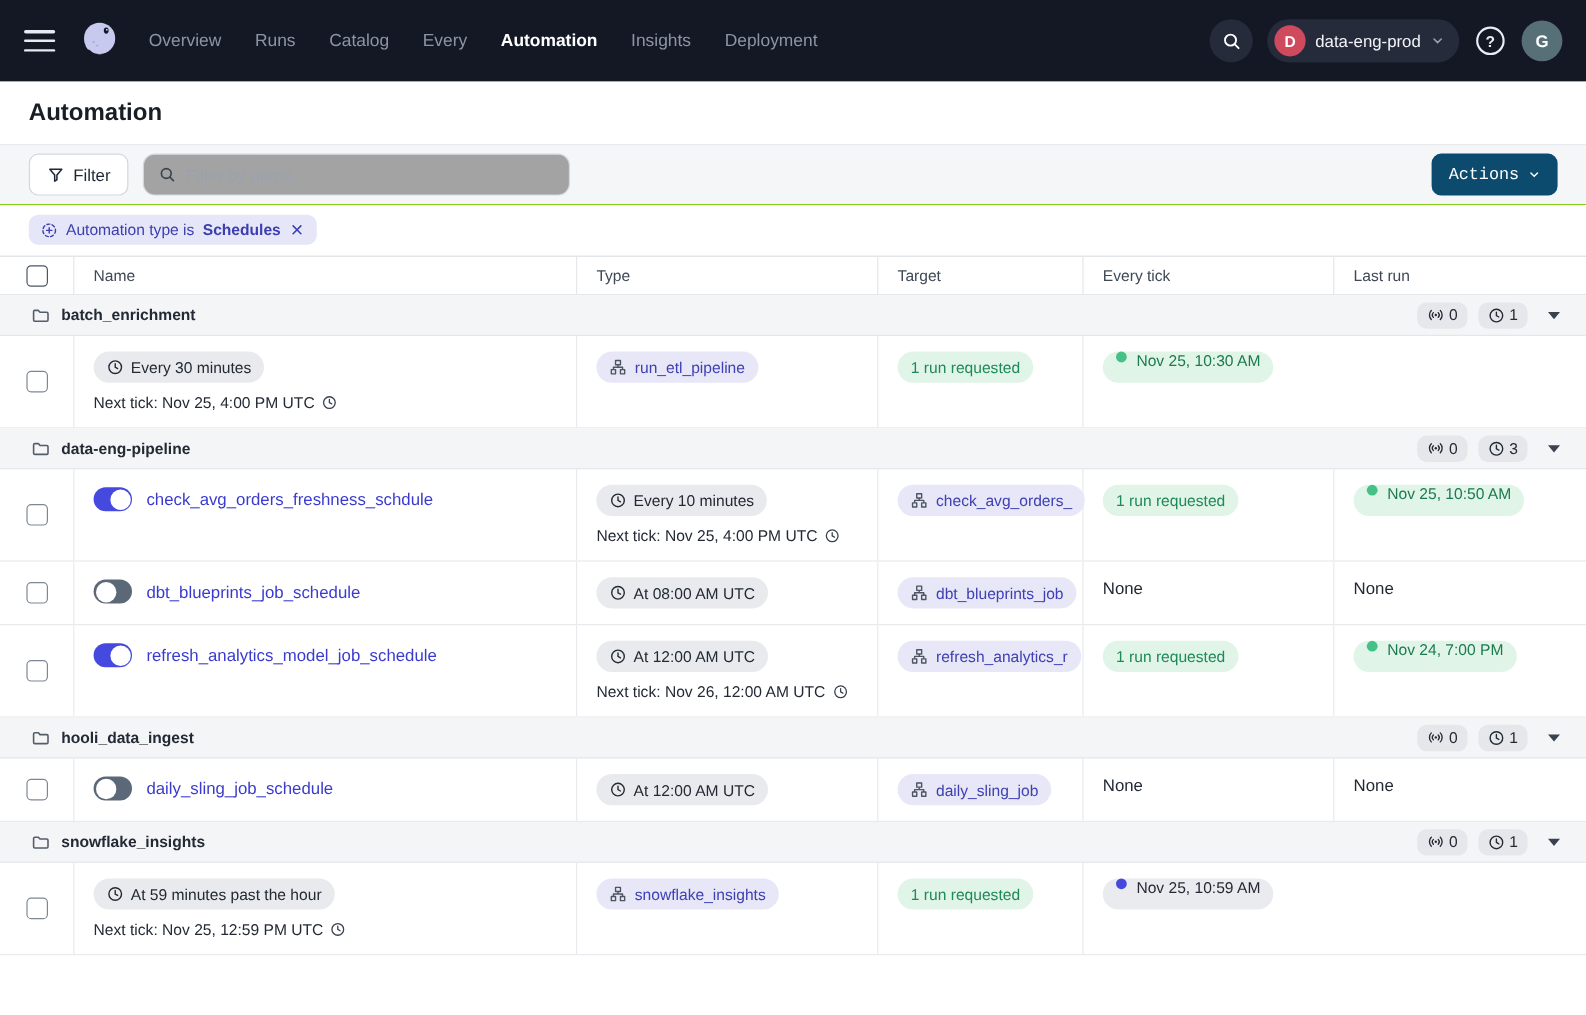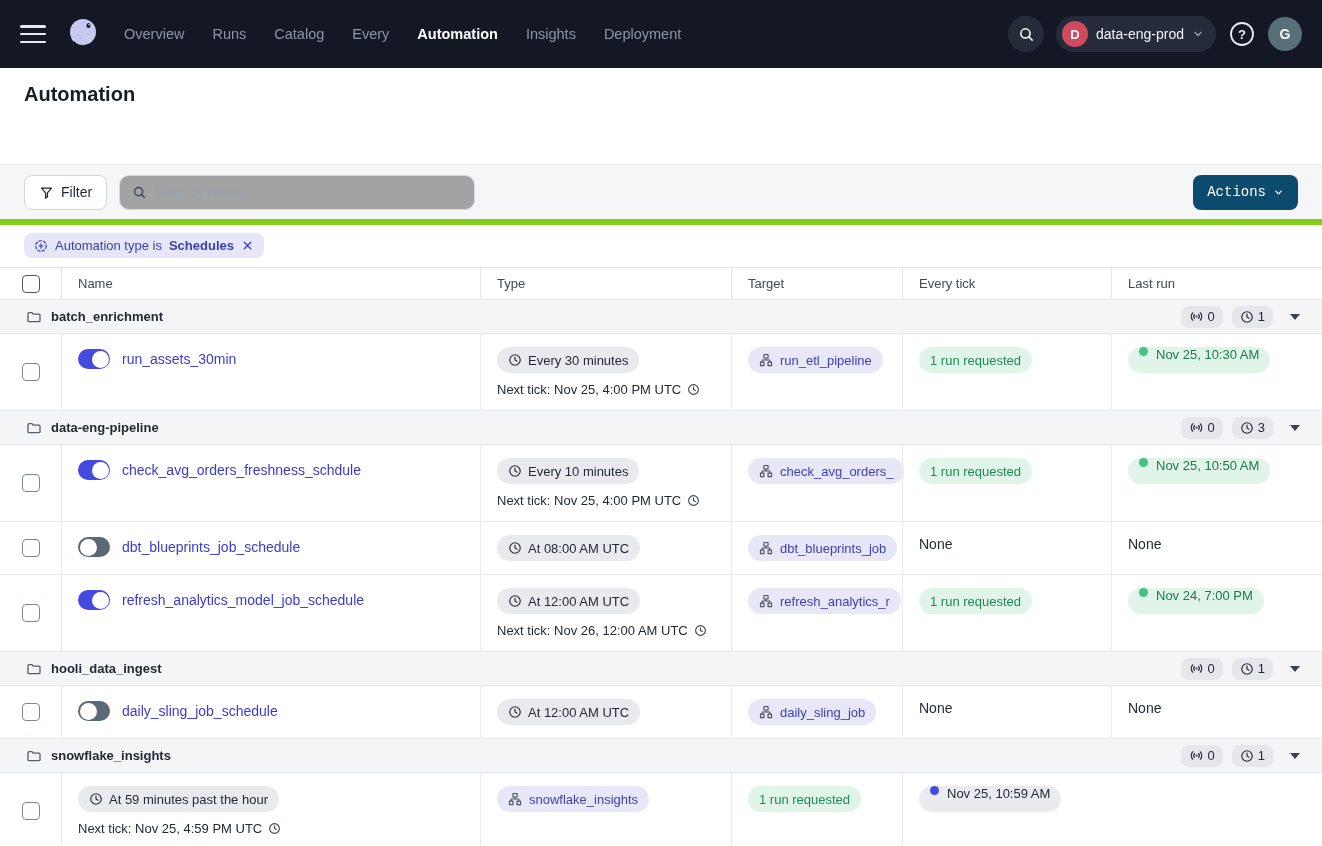--- a/index.html
+++ b/index.html
@@ -20,22 +20,22 @@
   .deploy-avatar { width:26px; height:26px; border-radius:50%; background:#d04a5e; color:#fff; font-size:13px; font-weight:700; display:flex; align-items:center; justify-content:center; }
   .deploy-name { color:#f2f4f8; font-size:14px; font-weight:500; }
   .help-btn { width:28px; height:28px; border-radius:50%; display:flex; align-items:center; justify-content:center; cursor:pointer; }
   .user-avatar { width:34px; height:34px; border-radius:50%; background:#577078; color:#fff; font-size:14px; font-weight:600; display:flex; align-items:center; justify-content:center; cursor:pointer; }
 
   
   .page-header { height:52px; display:flex; align-items:center; padding:0 24px; background:#fff; }
   .page-title { font-size:20px; font-weight:600; color:#191d26; }
 
   
-  .toolbar { height:61px; background:#f5f6f8; border-top:1px solid #e8eaee; border-bottom:6px solid #84cc16;
-    display:flex; align-items:center; padding:0 24px; gap:12px;margin-top:44px; }
+  .toolbar { height:51px; background:#f5f6f8; border-top:1px solid #e8eaee; border-bottom:1px solid #84cc16;
+    display:flex; align-items:center; padding:0 24px; gap:12px; }
   .filter-btn { height:35px; background:#fff; border:1px solid #d3d7dd; border-radius:8px; display:flex; align-items:center; gap:7px; padding:0 14px; font-size:14px; color:#1f2633; cursor:pointer; }
   .search-box { height:35px; width:356px; background:#a3a3a3; border:1px solid #d3d7dd; border-radius:10px; display:flex; align-items:center; padding:0 12px; gap:8px; }
   .search-box input { border:none; outline:none; flex:1; font-size:14px; color:#1f2633; font-family:"Liberation Sans",sans-serif; background:transparent; }
   .search-box input::placeholder { color:#9aa2ad; }
   .actions-btn { margin-left:auto; height:35px; background:#0c4a6e; border:none; border-radius:8px; color:#fff; font-size:14px; display:flex; align-items:center; gap:7px; padding:0 14px; cursor:pointer; font-family:Liberation Mono, monospace; }
 
   
   .chip-row { padding:8px 24px 9px 24px; background:#fff; }
   .filter-chip { display:inline-flex; align-items:center; gap:7px; background:#e5e6f8; border-radius:8px; padding:5px 10px; font-size:13px; color:#3c3eae; cursor:pointer; }
   .filter-chip b { font-weight:700; }
@@ -215,28 +215,20 @@
             <path d="M12 7v5l3.5 2"></path>
           </svg>
           <span>1</span>
         </span>
         <div class="caret-down"></div>
       </div>
       <div class="grid-row data-row">
         <div class="cell cell-check">
           <div class="checkbox"></div>
         </div>
-        <div class="cell cell-name">
-          <div class="cell-name-inner">
-            <div class="toggle on">
-              <div class="knob"></div>
-            </div>
-            <a class="name-link">run_assets_30min</a>
-          </div>
-        </div>
         <div class="cell cell-type">
           <span class="type-badge">
             <svg width="14" height="14" viewBox="0 0 24 24" fill="none" stroke="#232a35" stroke-width="2" stroke-linecap="round">
               <circle cx="12" cy="12" r="9"></circle>
               <path d="M12 7v5l3.5 2"></path>
             </svg>
             <span>Every 30 minutes</span>
           </span>
           <div class="next-tick">
             <span>Next tick: Nov 25, 4:00 PM UTC</span>
@@ -515,21 +507,21 @@
         </div>
         <div class="cell cell-type">
           <span class="type-badge">
             <svg width="14" height="14" viewBox="0 0 24 24" fill="none" stroke="#232a35" stroke-width="2" stroke-linecap="round">
               <circle cx="12" cy="12" r="9"></circle>
               <path d="M12 7v5l3.5 2"></path>
             </svg>
             <span>At 59 minutes past the hour</span>
           </span>
           <div class="next-tick">
-            <span>Next tick: Nov 25, 4:59 PM UTC</span>
+            <span>Next tick: Nov 25, 12:59 PM UTC</span>
             <svg width="13" height="13" viewBox="0 0 24 24" fill="none" stroke="#39424e" stroke-width="2" stroke-linecap="round">
               <circle cx="12" cy="12" r="9"></circle>
               <path d="M12 7v5l3.5 2"></path>
             </svg>
           </div>
         </div>
         <div class="cell cell-target">
           <span class="target-pill">
             <svg width="14" height="14" viewBox="0 0 24 24" fill="none" stroke="#4c5560" stroke-width="2" stroke-linejoin="round">
               <rect x="8.5" y="2.5" width="7" height="6"></rect>

